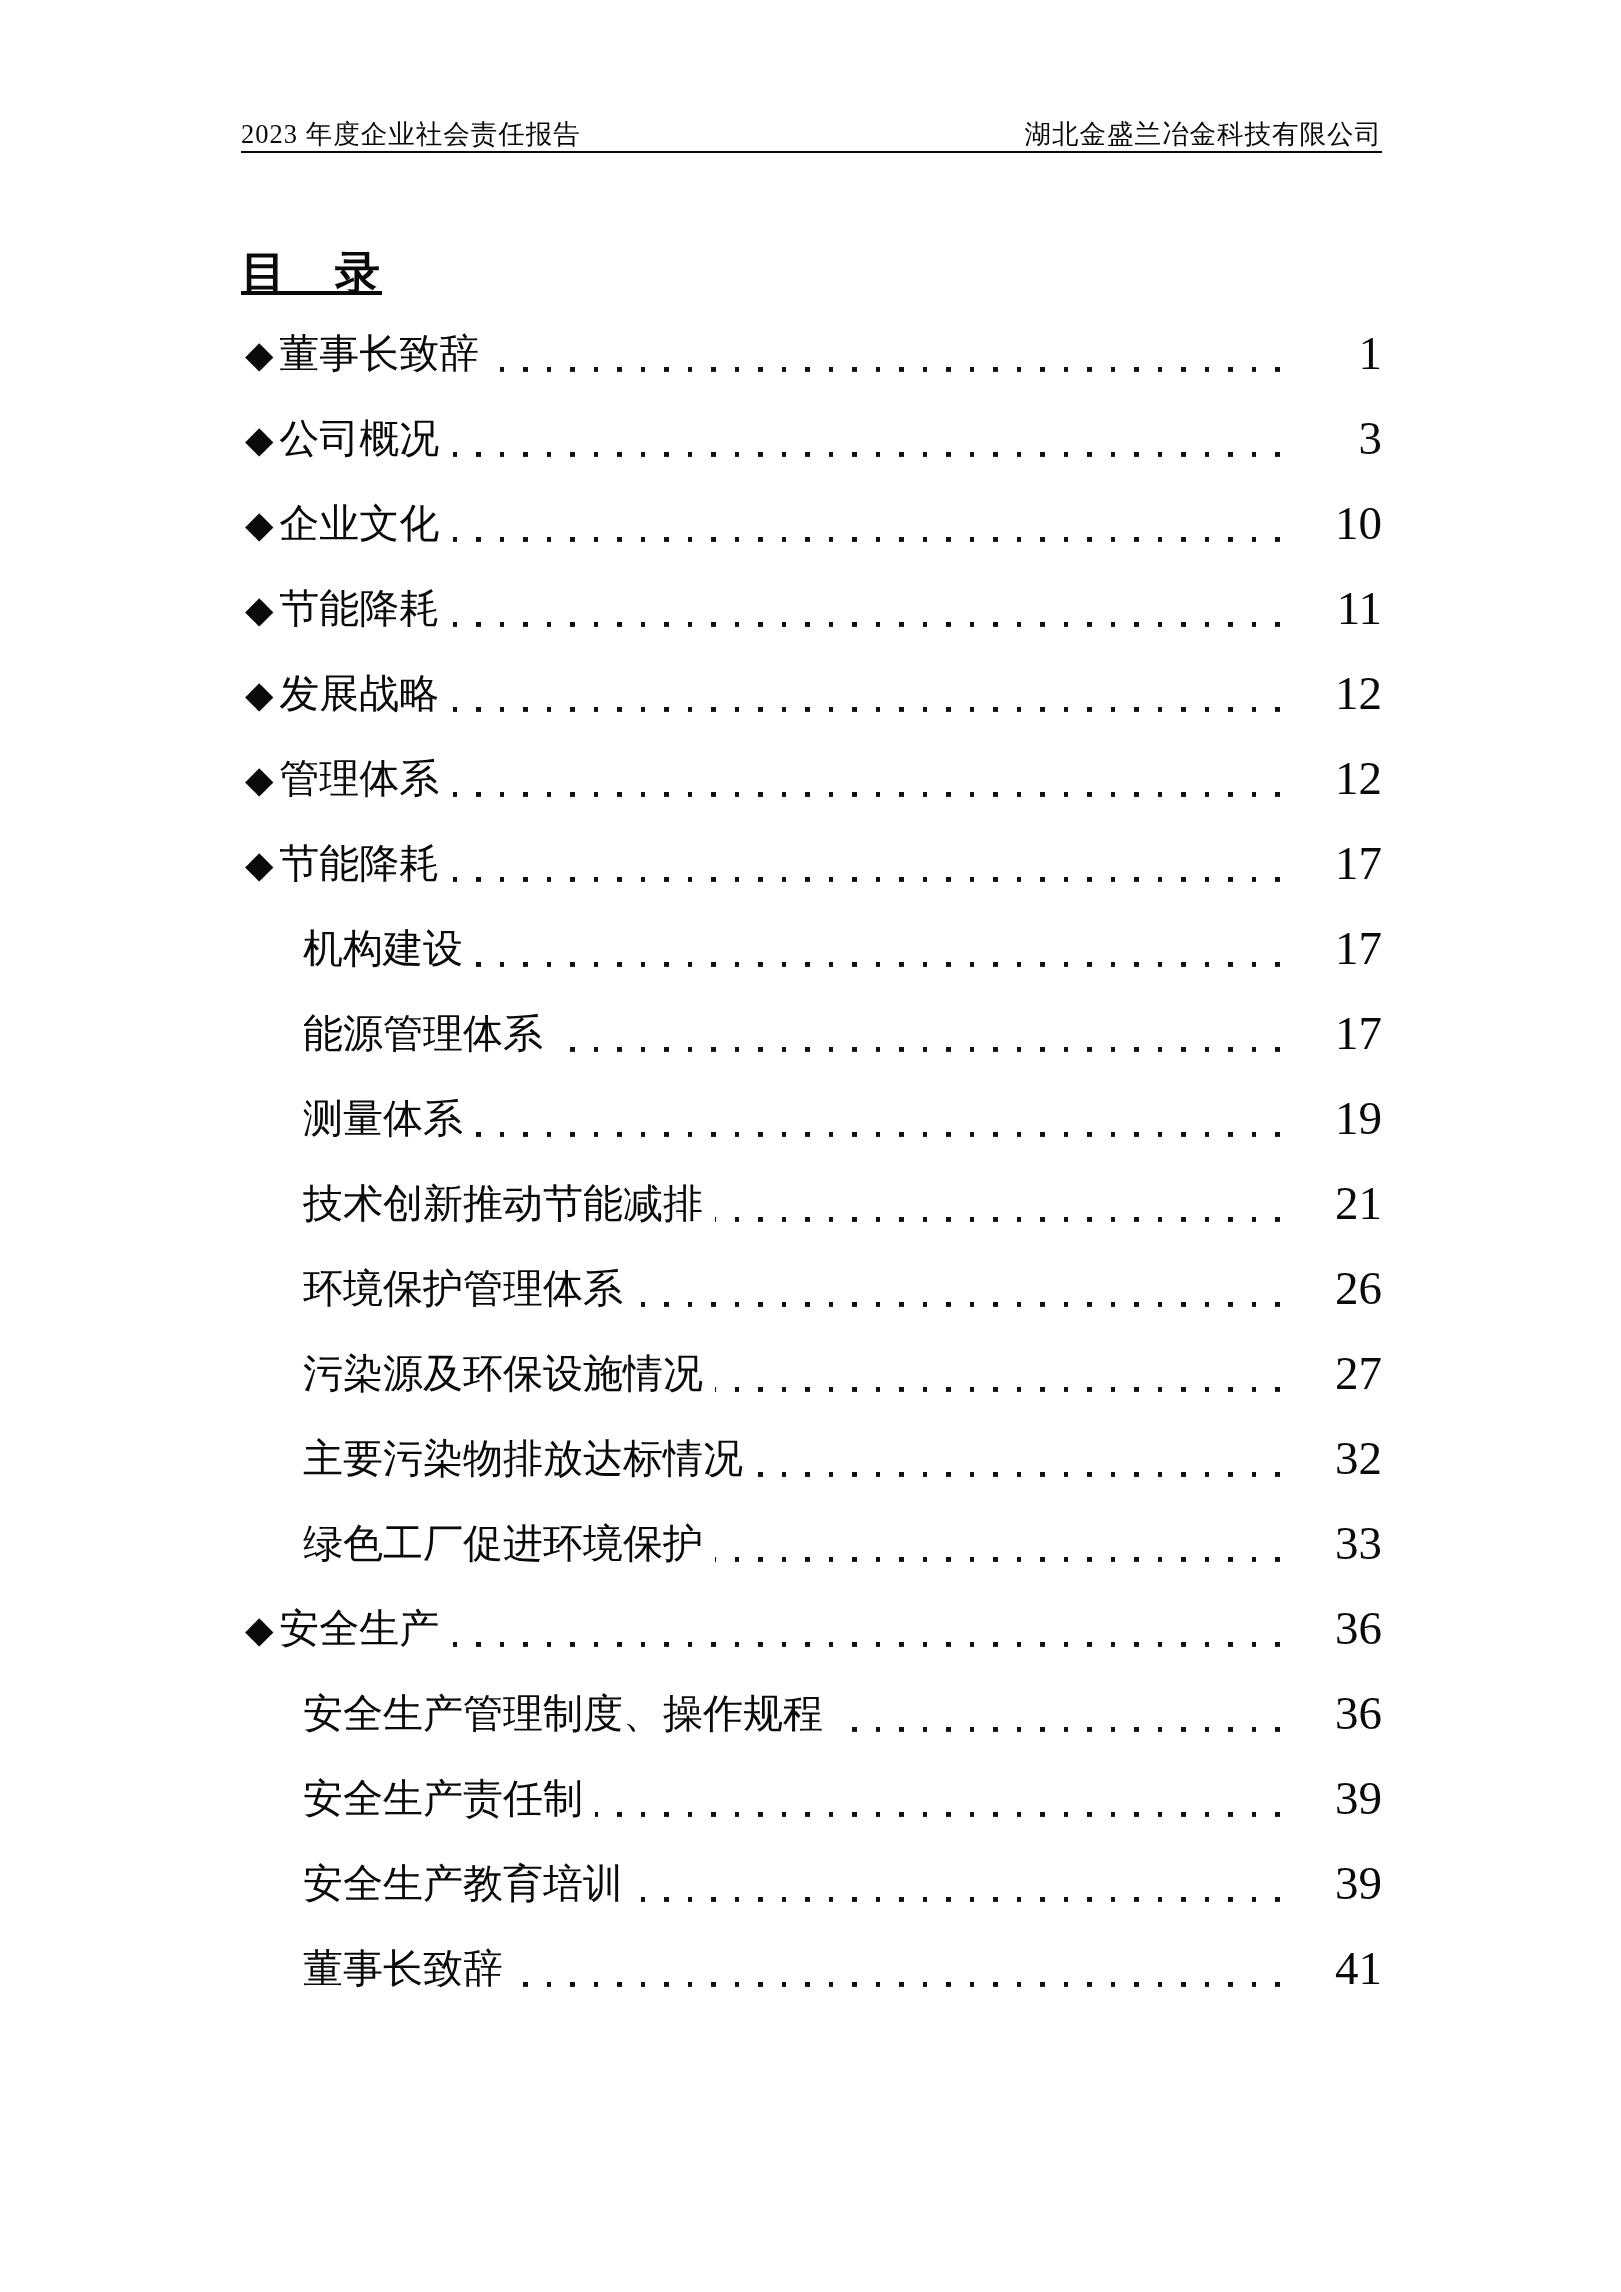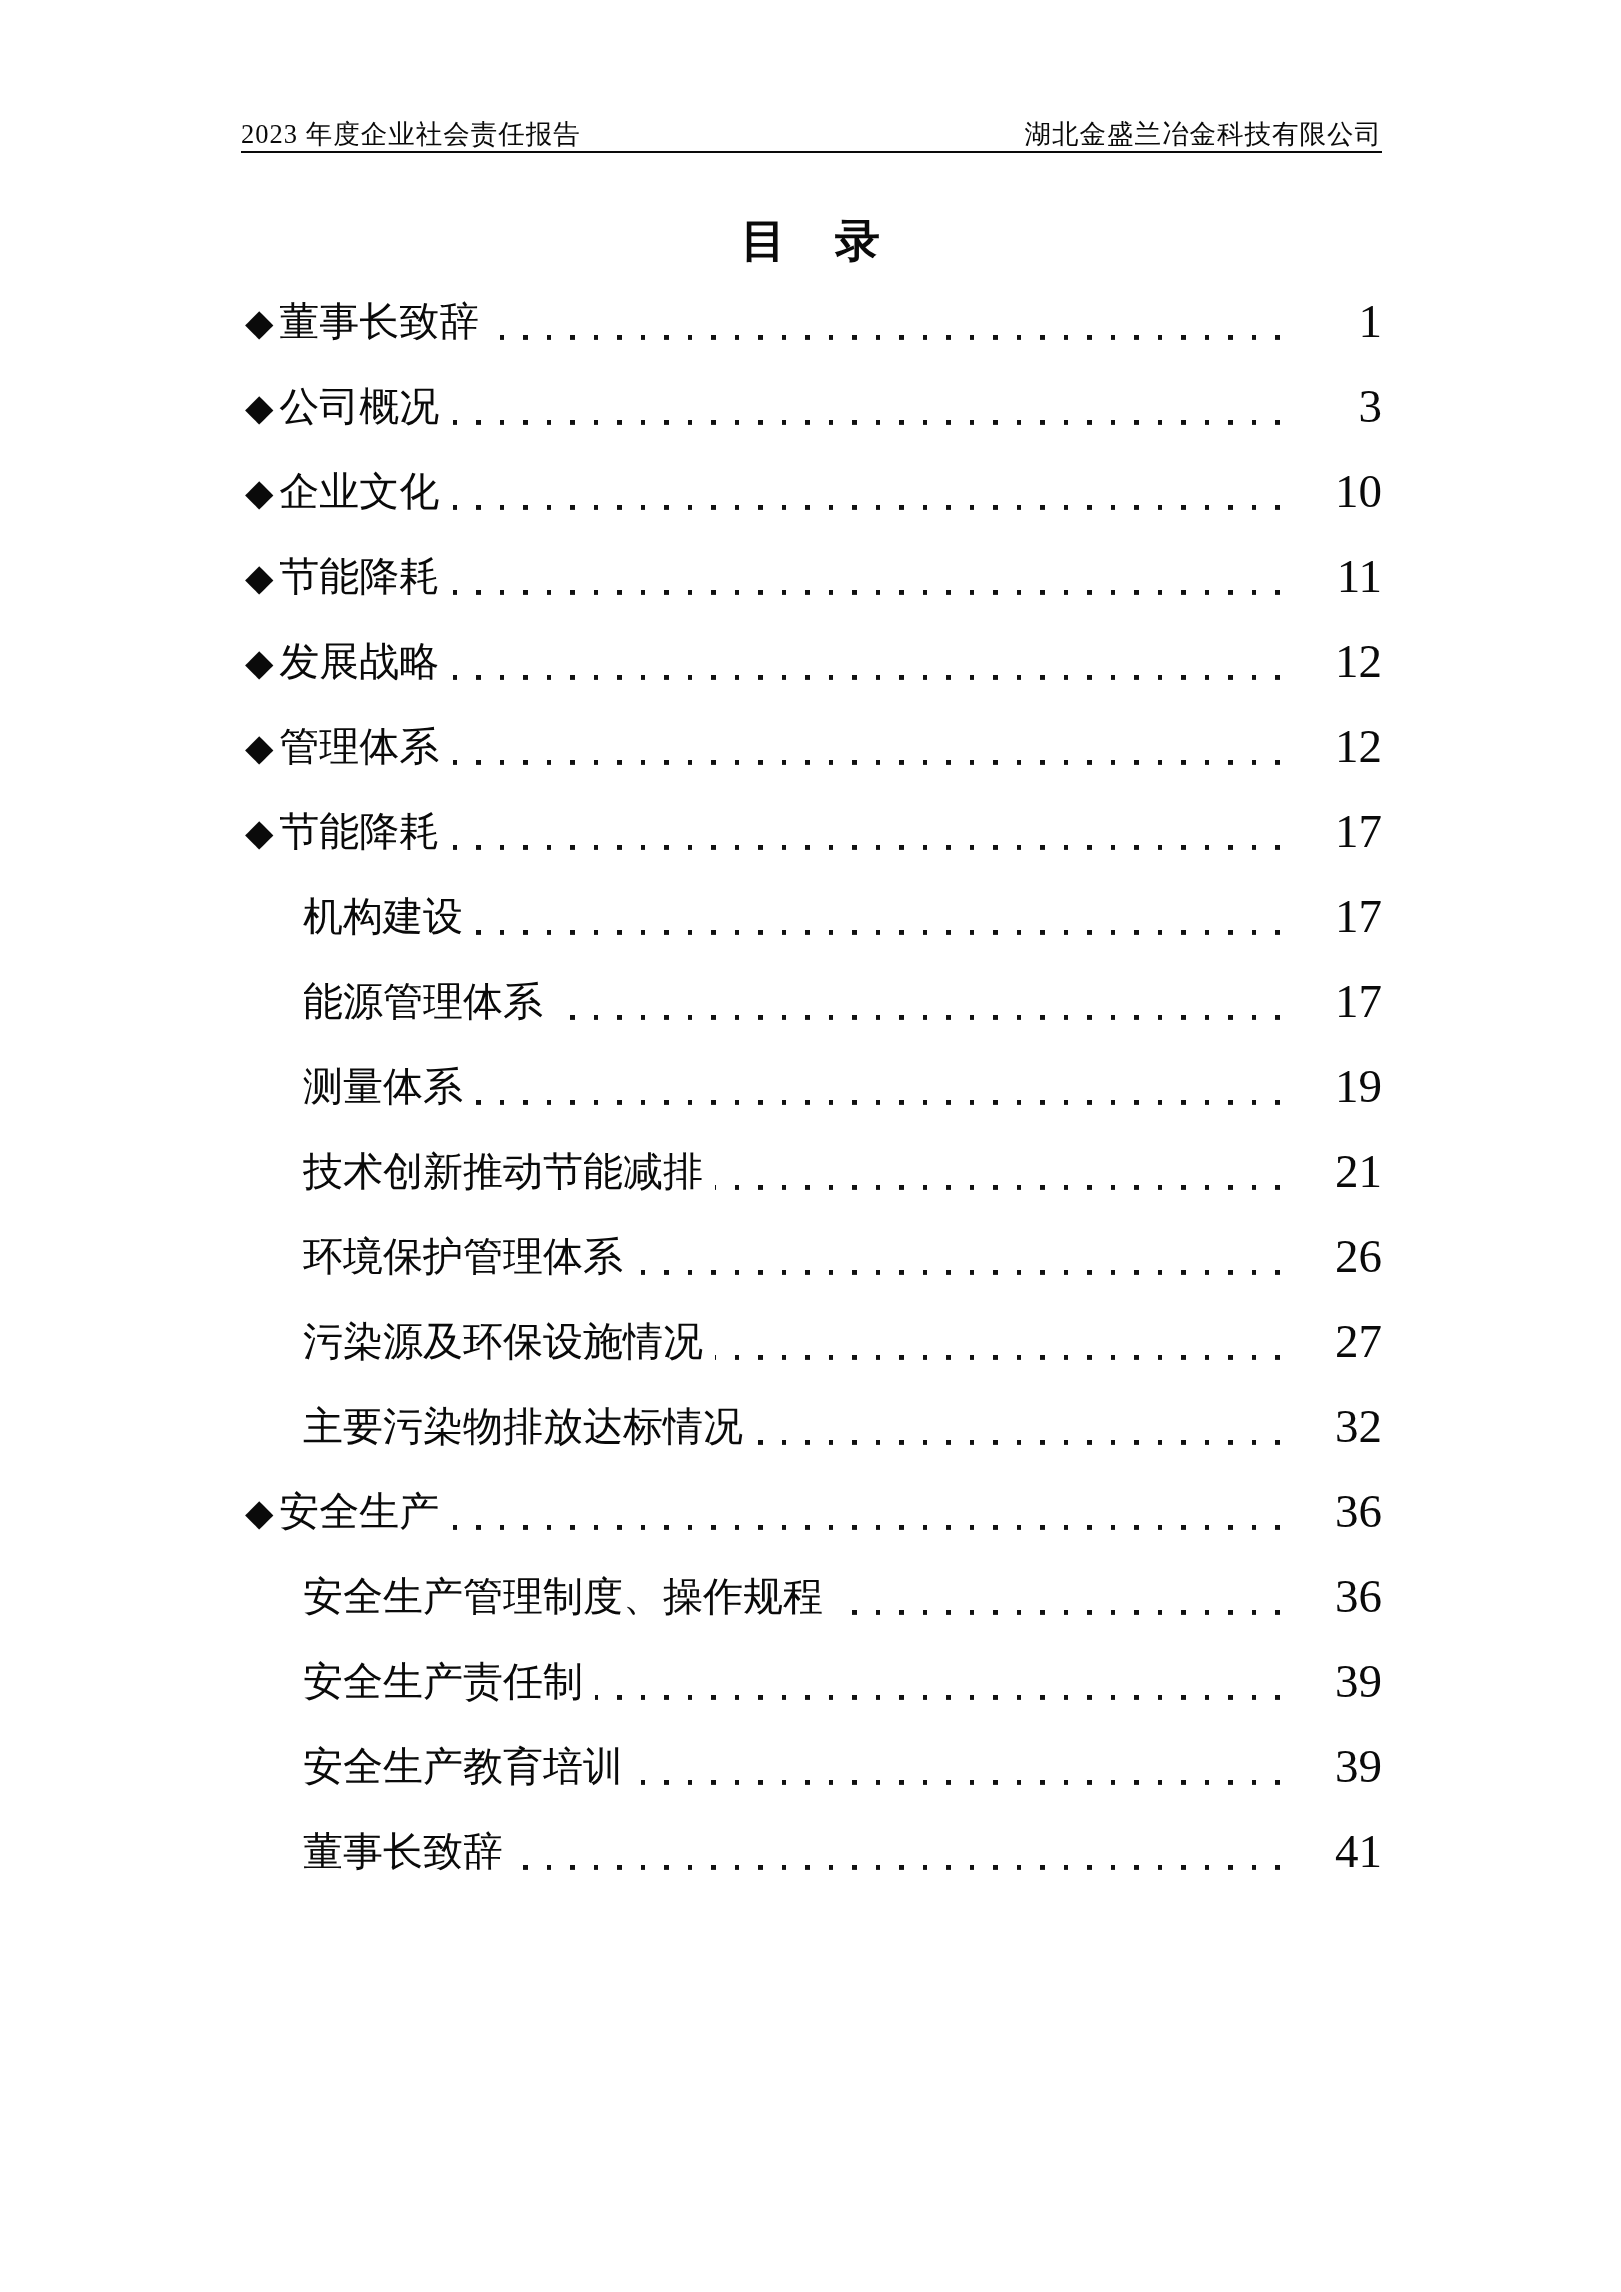--- a/index.html
+++ b/index.html
@@ -27,27 +27,27 @@
     align-items: flex-end;
     font-size: 26.5px;
     line-height: 29px;
     border-bottom: 2.9px solid #0a0a0a;
     padding-bottom: 2px;
     letter-spacing: 1px;
   }
   .hdr span { white-space: nowrap; text-align: right; }
   
   .toc-title {
-    margin: 59px 0 0 0;
+    margin: 91px 0 0 0;
     height: 59px;
     line-height: 59px;
-    text-align: center;
     font-size: 45px;
     font-weight: 700;
     letter-spacing: 2px;
+    text-decoration: underline;
   }
   
   .toc {
     margin-top: 7.8px;
   }
   .toc-row {
     position: relative;
     display: flex;
     height: 85px;
     font-size: 40px;
@@ -161,20 +161,24 @@
     <div class="toc-row sub">
       <span class="left-wrap"><span class="label">污染源及环保设施情况</span></span>
       <span class="page-num">27</span>
     </div>
 
     <div class="toc-row sub">
       <span class="left-wrap"><span class="label">主要污染物排放达标情况</span></span>
       <span class="page-num">32</span>
     </div>
 
+    <div class="toc-row sub">
+      <span class="left-wrap"><span class="label">绿色工厂促进环境保护</span></span>
+      <span class="page-num">33</span>
+    </div>
 
     <div class="toc-row top">
       <span class="left-wrap"><span class="bullet">◆</span><span class="label">安全生产</span></span>
       <span class="page-num">36</span>
     </div>
 
     <div class="toc-row sub">
       <span class="left-wrap"><span class="label">安全生产管理制度、操作规程</span></span>
       <span class="page-num">36</span>
     </div>

